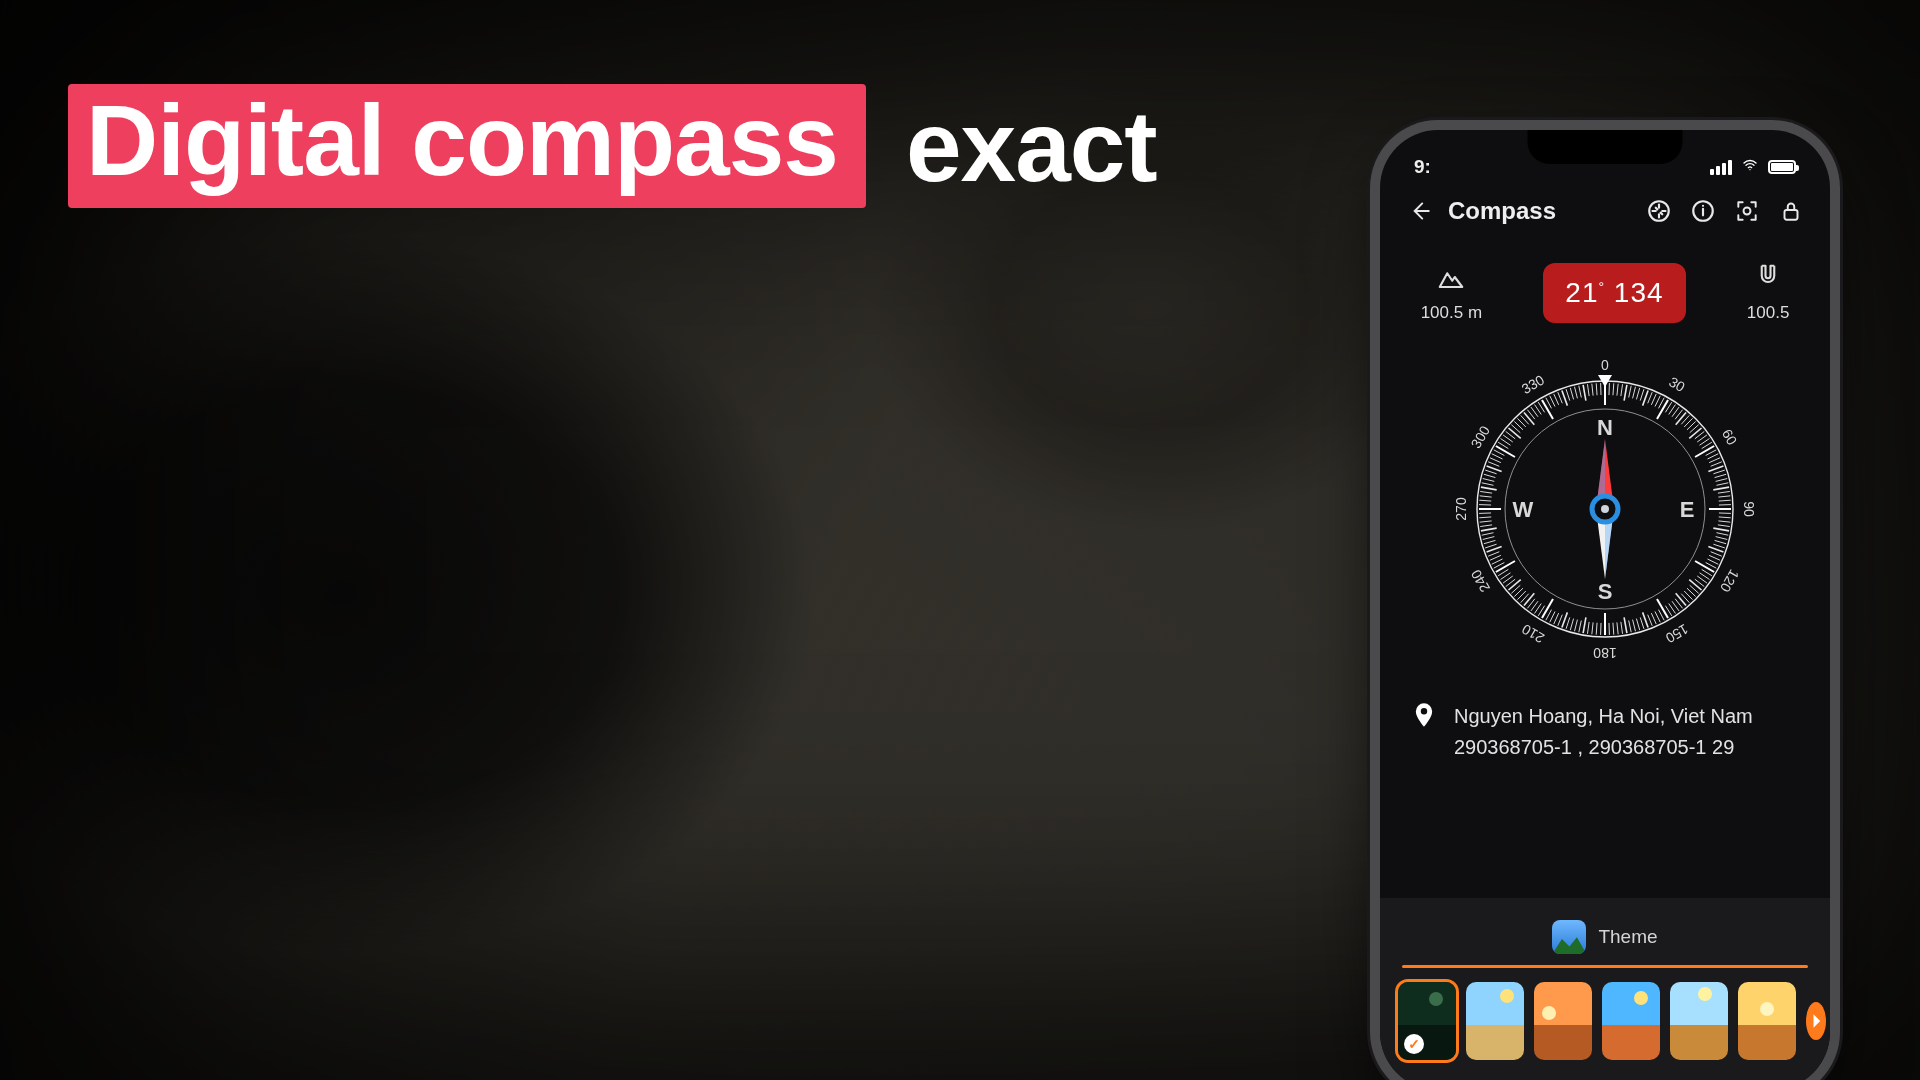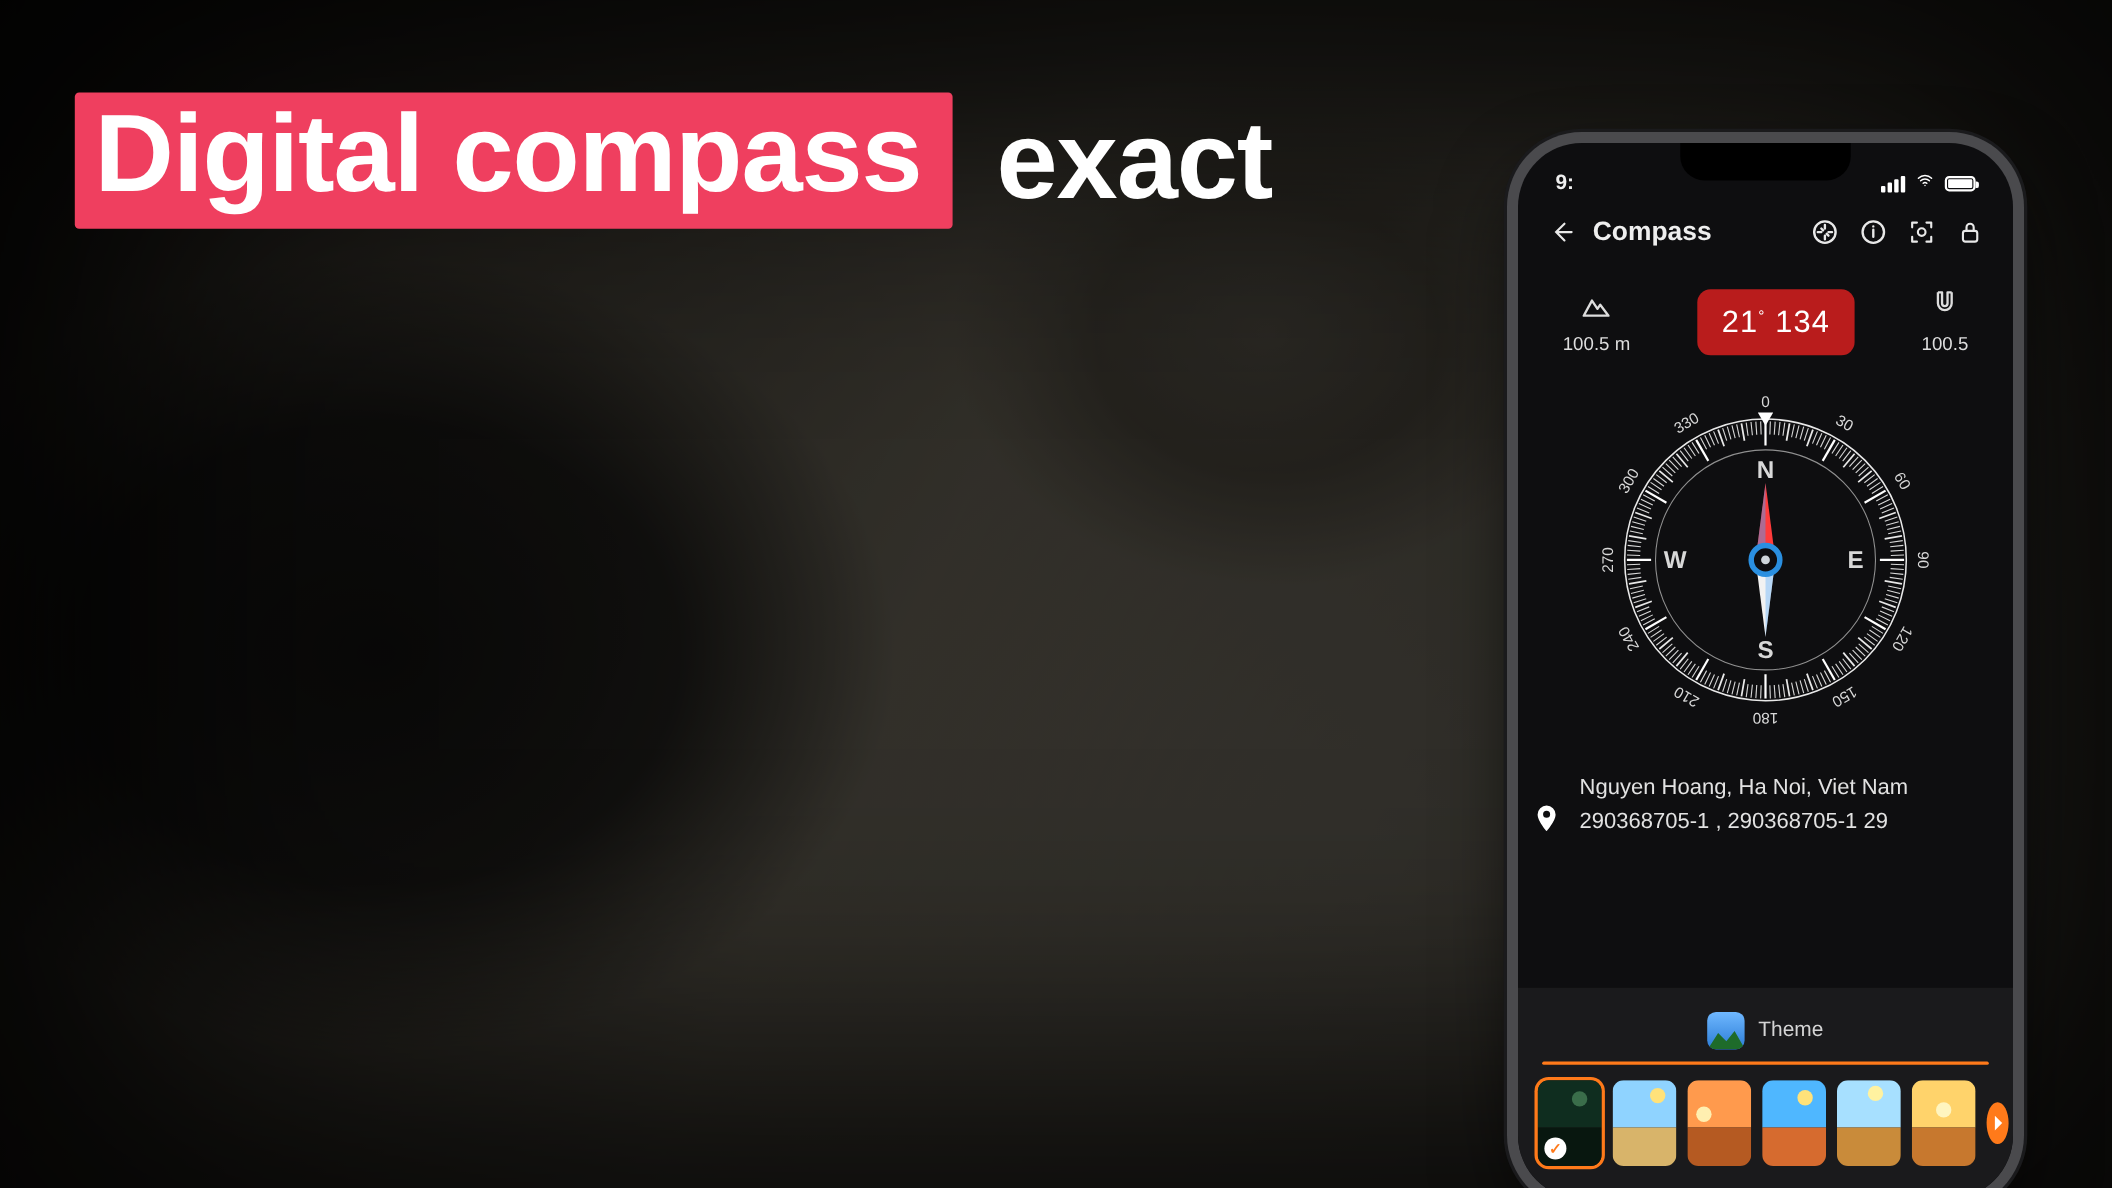--- a/index.html
+++ b/index.html
@@ -56,21 +56,21 @@
 .heading-box{background:#b91c1c;border-radius:12px;padding:14px 22px;font-size:28px;letter-spacing:1px;font-weight:500;color:#fff;}
 .heading-box sup{font-size:14px;vertical-align:10px;}
 
 .compass-wrap{flex:0 0 auto;display:flex;justify-content:center;padding:18px 0 8px;position:relative;}
 svg.compass{width:320px;height:320px;}
 .compass text{fill:#d8d8d8;font-family:inherit;}
 .compass .tick-s{stroke:#d8d8d8;stroke-width:1;}
 .compass .tick-m{stroke:#e8e8e8;stroke-width:1.6;}
 .compass .tick-l{stroke:#fff;stroke-width:2;}
 
-.loc{display:flex;gap:16px;align-items:flex-end;padding:24px 12px;color:#e2e2e2;}
+.loc{display:flex;gap:16px;align-items:flex-start;padding:24px 30px;color:#e2e2e2;}
 .loc svg{width:28px;height:28px;flex:0 0 auto;fill:#fff;}
 .loc .lines{font-size:20px;line-height:1.55;}
 
 .bottom{margin-top:auto;background:#1a1a1c;padding:12px 0 0;}
 .tabs{display:flex;}
 .tab{flex:1;display:flex;align-items:center;justify-content:center;gap:12px;padding:10px 12px 14px;font-size:19px;color:#d4d4d4;position:relative;}
 .tab.active::after{content:"";position:absolute;left:22px;right:22px;bottom:0;height:3px;background:#ff7a1a;border-radius:2px;}
 .tab .chip{width:34px;height:34px;border-radius:8px;background:linear-gradient(#6fb8ff,#2a7bd6);position:relative;overflow:hidden;}
 .tab .chip.landscape::after{content:"";position:absolute;inset:auto 0 0 0;height:55%;clip-path:polygon(0 100%,28% 20%,50% 60%,72% 10%,100% 100%);background:#1e6b2a;}
 .tab .chip.compass{background:radial-gradient(circle at 50% 50%,#ffcf5b 0 55%,#ff9a1a 56% 100%);box-shadow:inset 0 0 0 2px #ff7a1a;}

